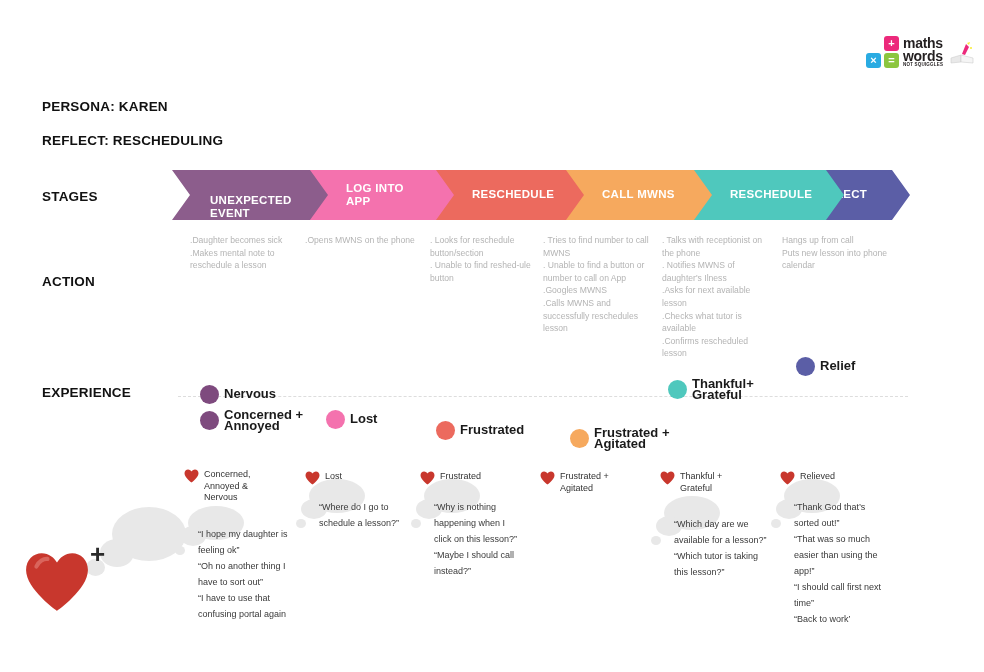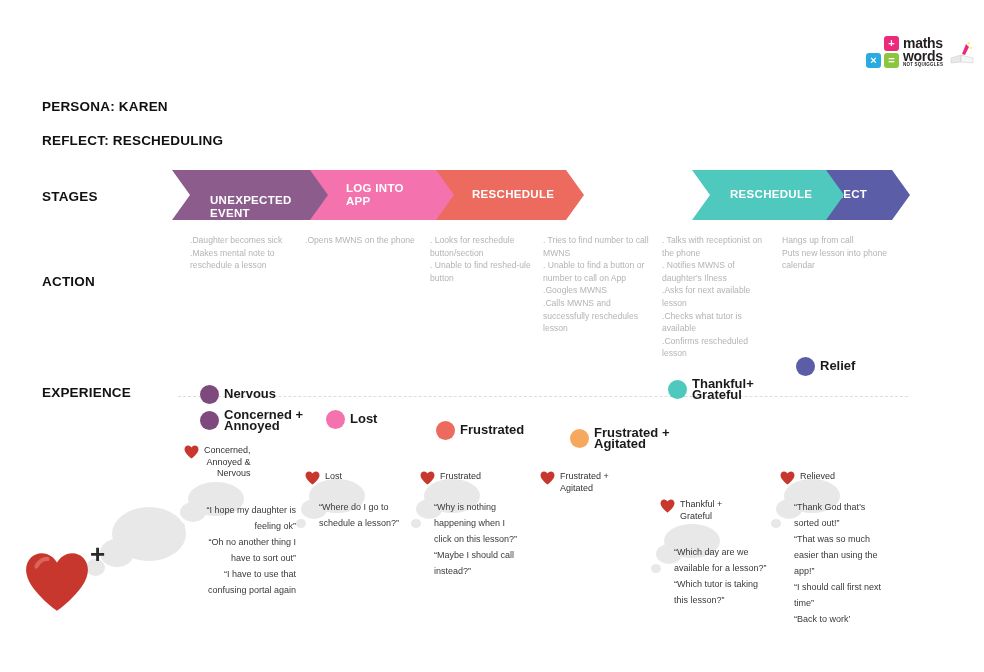--- a/index.html
+++ b/index.html
@@ -128,20 +128,23 @@
     <div class="chev" style="left: 0px; width: 156px; background: rgb(140, 93, 140); z-index: 10;">
       <div class="chev-label" style="white-space: pre-line; margin-top: 24px;">UNEXPECTED
 EVENT</div>
     </div>
     <div class="chev" style="left: 136px; width: 146px; background: rgb(244, 114, 174); z-index: 9;">
       <div class="chev-label" style="white-space: pre-line;">LOG INTO
 APP</div>
     </div>
     <div class="chev" style="left: 262px; width: 150px; background: rgb(236, 106, 94); z-index: 8;">
       <div class="chev-label" style="white-space: pre-line;">RESCHEDULE</div>
+    </div>
+    <div class="chev" style="left: 392px; width: 148px; background: rgb(246, 169, 94); z-index: 7;">
+      <div class="chev-label" style="white-space: pre-line;">CALL MWNS</div>
     </div>
     <div class="chev" style="left: 520px; width: 152px; background: rgb(79, 200, 189); z-index: 6;">
       <div class="chev-label" style="white-space: pre-line;">RESCHEDULE</div>
     </div>
     <div class="chev" style="left: 602px; width: 136px; background: rgb(91, 94, 166); z-index: 5;">
       <div class="chev-label" style="white-space: pre-line;">REFLECT</div>
     </div>
   </div>
 
 <div id="actions-row">
@@ -192,21 +195,21 @@
       <div class="exp-text">Thankful+
 Grateful</div>
     </div>
     <div class="exp-item" style="left: 618px; top: 17px;">
       <div class="exp-dot" style="background: rgb(91, 94, 166);"></div>
       <div class="exp-text">Relief</div>
     </div>
   </div>
 
 <div id="quotes-row">
-    <div class="quote-col" style="left: 184px; top: 444px; width: 112px; text-align: right;">
+    <div class="quote-col" style="left: 184px; top: 468px; width: 112px;">
       <div class="quote-head">
         <span class="heart-icon"><svg width="15" height="14" viewBox="0 0 32 30">
             <path d="M16 29 C16 29 1 18.5 1 9.2 C1 4.1 4.6 1 8.6 1 C12 1 14.8 3.2 16 5.6 C17.2 3.2 20 1 23.4 1 C27.4 1 31 4.1 31 9.2 C31 18.5 16 29 16 29 Z" fill="#c8372d"></path>
           </svg></span>
         <div class="quote-title">Concerned,
 Annoyed &amp;
 Nervous</div>
       </div>
       <div class="bubble-wrap" style="margin-top: 8px;">
         <div class="bub" style="left: 4px; top: -6px; width: 56px; height: 34px;"></div>
@@ -248,21 +251,21 @@
     </div>
     <div class="quote-col" style="left: 540px; top: 470px; width: 108px;">
       <div class="quote-head">
         <span class="heart-icon"><svg width="15" height="14" viewBox="0 0 32 30">
             <path d="M16 29 C16 29 1 18.5 1 9.2 C1 4.1 4.6 1 8.6 1 C12 1 14.8 3.2 16 5.6 C17.2 3.2 20 1 23.4 1 C27.4 1 31 4.1 31 9.2 C31 18.5 16 29 16 29 Z" fill="#c8372d"></path>
           </svg></span>
         <div class="quote-title">Frustrated +
 Agitated</div>
       </div>
     </div>
-    <div class="quote-col" style="left: 660px; top: 470px; width: 110px; margin-top: 28px;">
+    <div class="quote-col" style="left: 660px; top: 470px; width: 110px;">
       <div class="quote-head">
         <span class="heart-icon"><svg width="15" height="14" viewBox="0 0 32 30">
             <path d="M16 29 C16 29 1 18.5 1 9.2 C1 4.1 4.6 1 8.6 1 C12 1 14.8 3.2 16 5.6 C17.2 3.2 20 1 23.4 1 C27.4 1 31 4.1 31 9.2 C31 18.5 16 29 16 29 Z" fill="#c8372d"></path>
           </svg></span>
         <div class="quote-title">Thankful +
 Grateful</div>
       </div>
       <div class="bubble-wrap" style="margin-top: 8px;">
         <div class="bub" style="left: 4px; top: -6px; width: 56px; height: 34px;"></div>
         <div class="bub" style="left: -4px; top: 14px; width: 26px; height: 20px;"></div>

